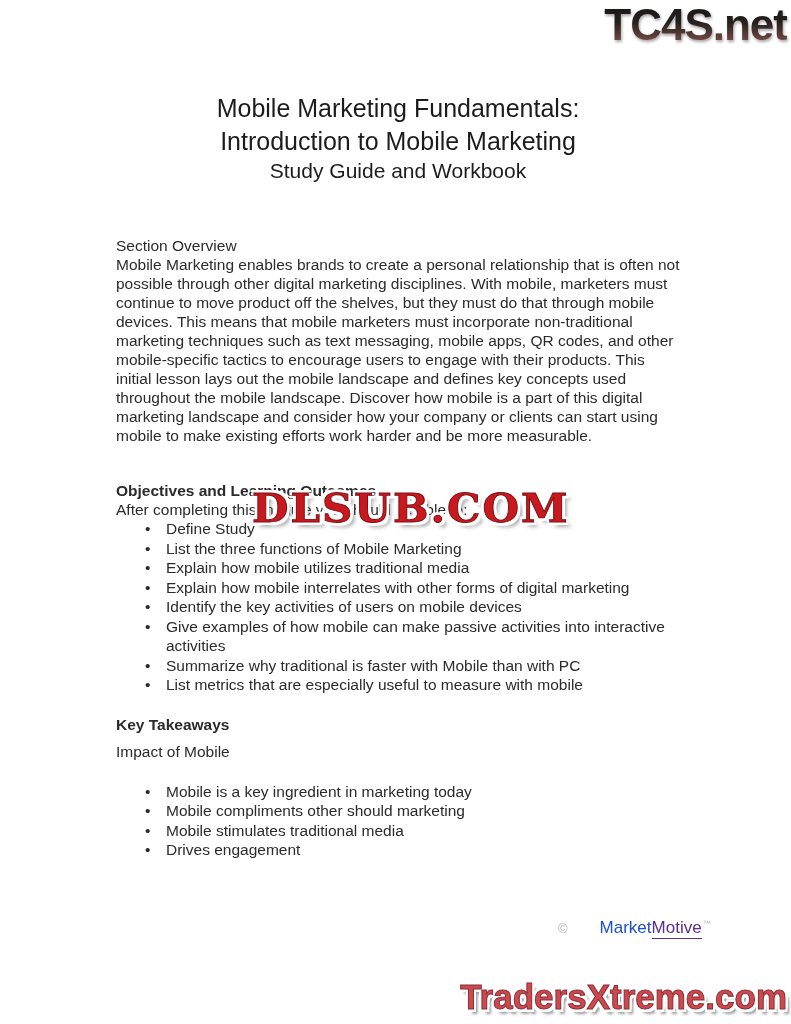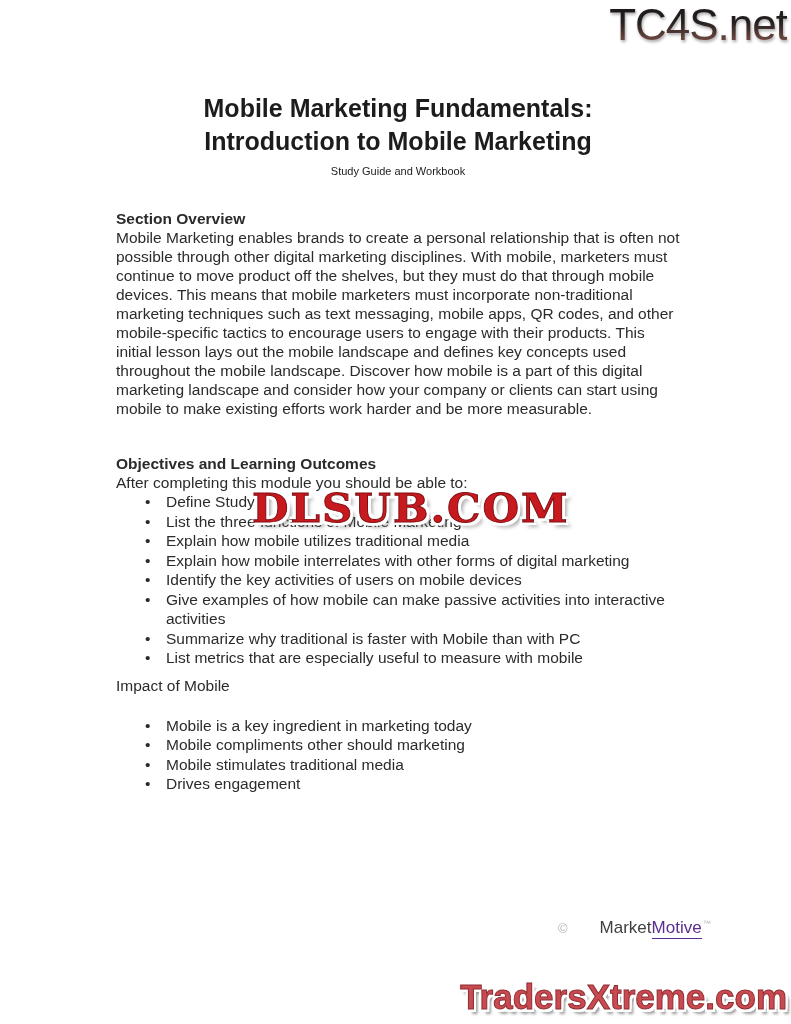--- a/index.html
+++ b/index.html
@@ -11,21 +11,21 @@
     width:791px; height:1024px;
     background:#ffffff;
     margin:0 auto;
     overflow:hidden;
     color:#2b2b2b;
   }
 
   
   .wm-top-right {
     position:absolute; top:0px; right:4px;
-    font-size:44px; font-weight:normal; letter-spacing:-1px;
+    font-size:44px; font-weight:bold; letter-spacing:-1px;
     background:linear-gradient(to bottom, #161414 0%, #262120 45%, #6e4740 80%, #8f625a 100%);
     -webkit-background-clip:text; background-clip:text;
     color:transparent;
     filter:drop-shadow(1px 2px 1.5px rgba(0,0,0,0.35));
     white-space:nowrap;
   }
   .wm-overlay {
     position:absolute; left:252px; top:484px;
     font-family:"DejaVu Serif", serif;
     font-size:42px; font-weight:bold; letter-spacing:2px;
@@ -50,23 +50,23 @@
       4px 5px 3px rgba(80,80,80,0.6);
     white-space:nowrap;
   }
 
   
   .content {
     position:absolute; left:116px; top:92px; width:564px;
     font-size:15.5px; line-height:19px;
   }
   .title-block { text-align:center; color:#1c1c1c; }
-  .title-line { font-size:25px; line-height:33px; font-weight:bold; }
-  .subtitle   { font-size:11px; line-height:26px; }
-  .section-heading { margin-top:25px; font-weight:bold; }
+  .title-line { font-size:25px; line-height:33px; font-weight:normal; }
+  .subtitle   { font-size:21px; line-height:26px; }
+  .section-heading { margin-top:52px; font-weight:normal; }
   .body-par { }
 
   .objectives-heading { margin-top:36px; font-weight:bold; }
   .intro-line { }
 
   ul.bullets { list-style:none; }
   ul.bullets li {
     display:flex;
     padding-left:29px;
     line-height:19.5px;
@@ -78,21 +78,21 @@
   .takeaways-sub { margin-top:8px; }
   .takeaways-list { margin-top:21px; }
 
   
   .footer-logo {
     position:absolute; left:558px; top:918px;
     font-size:17px; white-space:nowrap;
     display:flex; align-items:baseline;
   }
   .copyright-sym { color:#b5b5b5; font-size:13px; margin-right:4px; }
-  .brand-first  { color:#404040;padding-left:28px; }
+  .brand-first  { color:#1d4ed8;padding-left:28px; }
   .brand-second { color:#5b2d90; font-weight:normal; border-bottom:1.5px solid #5b2d90; }
   .trademark    { color:#b5b5b5; font-size:8px; vertical-align:super; margin-left:1px; position:relative; top:-7px; }
 </style>
 </head>
 <body>
 
 <div class="page">
 
   <div class="wm-top-right">TC4S.net</div>
 
@@ -137,20 +137,21 @@
         <li>
           <span class="bullet">•</span>
           <span class="bullet-text">Summarize why traditional is faster with Mobile than with PC</span>
         </li>
         <li>
           <span class="bullet">•</span>
           <span class="bullet-text">List metrics that are especially useful to measure with mobile</span>
         </li>
       </ul>
 
+    <div class="takeaways-heading">Key Takeaways</div>
     <div class="takeaways-sub">Impact of Mobile</div>
     <ul class="bullets takeaways-list">
         <li>
           <span class="bullet">•</span>
           <span class="bullet-text">Mobile is a key ingredient in marketing today</span>
         </li>
         <li>
           <span class="bullet">•</span>
           <span class="bullet-text">Mobile compliments other should marketing</span>
         </li>

